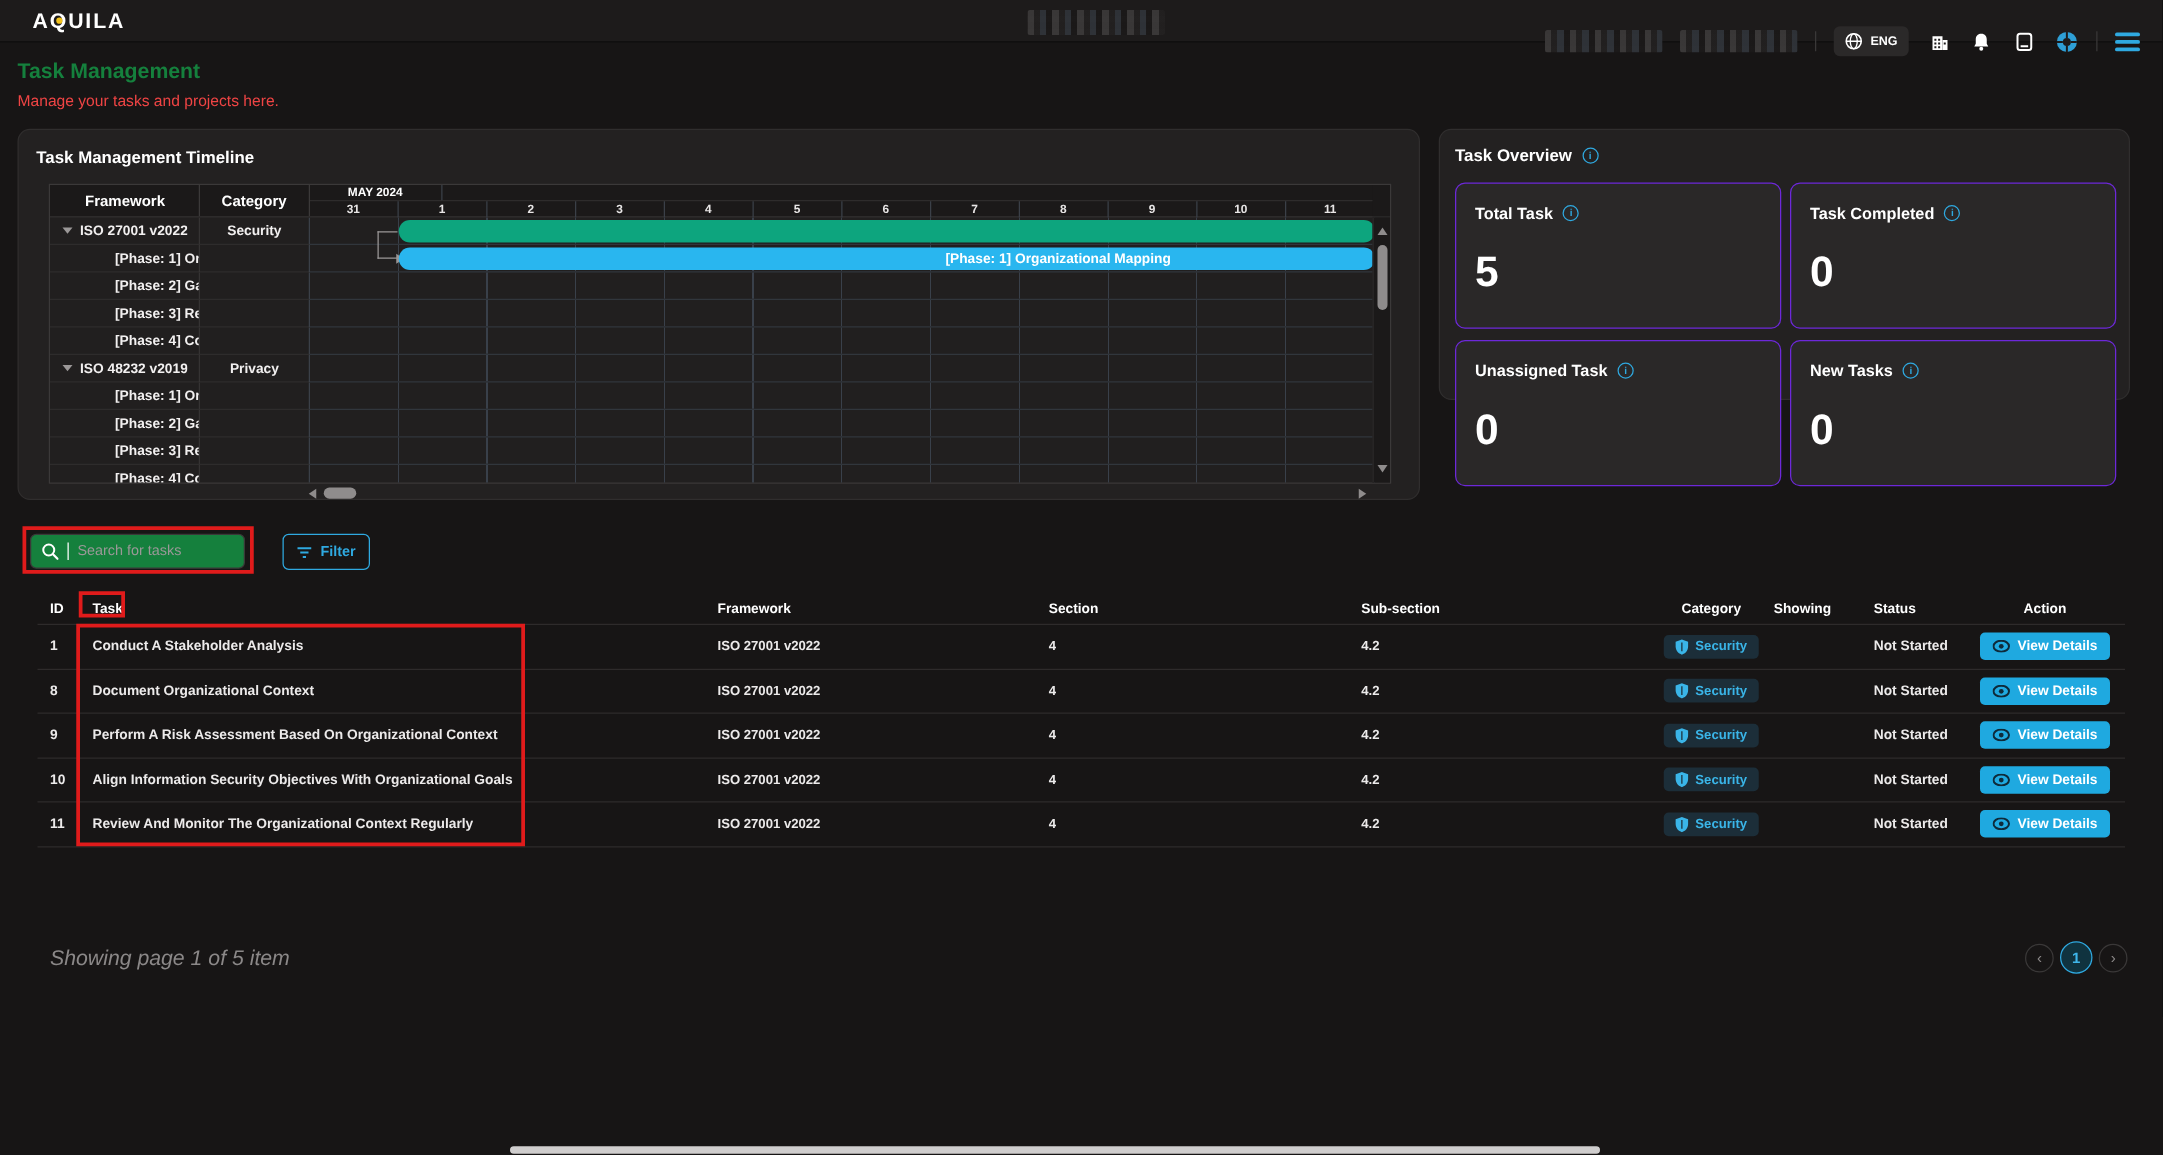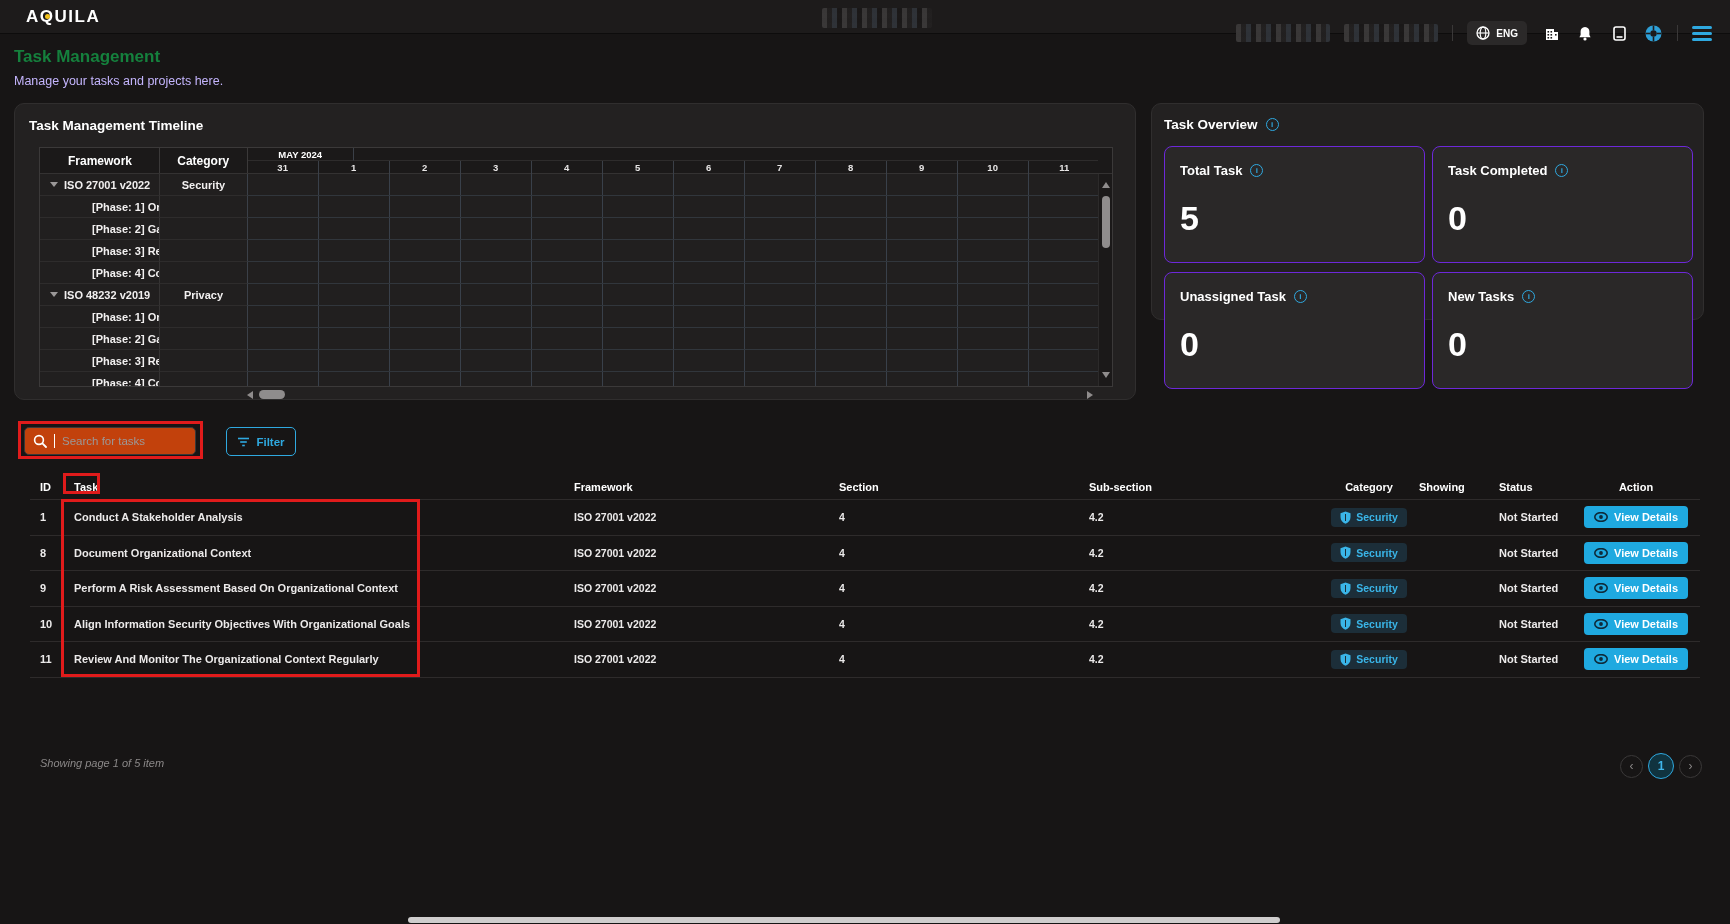--- a/index.html
+++ b/index.html
@@ -19,21 +19,21 @@
   .topbar-right { position:absolute; right:18px; top:0; height:34px; display:flex; align-items:center; gap:14px;margin-top:16px; }
   .redact.r1, .redact.r2 { width:94px; height:18px; }
   .vdiv { width:1px; height:16px; background:#3a3838; }
   .lang-pill { display:flex; align-items:center; gap:6px; background:#2b2929; border-radius:5px; padding:5px 9px; color:#fff; font-size:10px; font-weight:bold; cursor:pointer; }
   .top-icon { display:flex; align-items:center; justify-content:center; width:20px; height:20px; cursor:pointer; }
   .hamburger { display:flex; flex-direction:column; gap:3px; width:20px; cursor:pointer; }
   .hamburger span { display:block; height:3px; border-radius:2px; background:#2fa9e0; }
 
   
   .page-title { position:absolute; left:14px; top:47px; font-size:17px; font-weight:bold; color:#15803d; }
-  .page-subtitle { position:absolute; left:14px; top:74px; font-size:12.5px; color:#c4b5fd; }
+  .page-subtitle { position:absolute; left:14px; top:74px; font-size:12.5px; color:#ef4444; }
 
   
   .panel { position:absolute; background:#232121; border:1px solid #302e2e; border-radius:10px; }
   .panel-title { font-size:13.5px; font-weight:bold; color:#fff; }
   #timeline-panel { left:14px; top:103px; width:1122px; height:297px; }
   #overview-panel { left:1151px; top:103px; width:553px; height:217px; }
 
   
   .tl-title { position:absolute; left:14px; top:14px; }
   .gantt { position:absolute; left:24px; top:43px; width:1074px; height:240px; border:1px solid #3b3939; background:#211f1f; font-weight:bold; }
@@ -72,21 +72,21 @@
   
   .ov-title-row { position:absolute; left:12px; top:13px; display:flex; align-items:center; gap:8px; }
   .info-icon { width:13px; height:13px; border:1.5px solid #2fa9e0; border-radius:50%; color:#2fa9e0; font-size:8px; font-weight:bold; display:flex; align-items:center; justify-content:center; cursor:pointer; font-style:normal; }
   .ov-cards { position:absolute; left:12px; top:42px; width:529px; display:grid; grid-template-columns:261px 261px; grid-auto-rows:117px; gap:9px 7px; }
   .ov-card { background:#2a2828; border:1px solid #6d28d9; border-radius:8px; position:relative; }
   .ov-top { position:absolute; left:15px; top:16px; display:flex; align-items:center; gap:8px; }
   .ov-label { font-size:13px; font-weight:bold; color:#fff; }
   .ov-value { position:absolute; left:15px; top:52px; font-size:34px; font-weight:bold; color:#fff; }
 
   
-  .search-wrap { position:absolute; left:24px; top:427px; width:172px; height:28px; background:#c2410c; border:1px solid #3a3838; border-radius:5px; display:flex; align-items:center; padding:0 8px; gap:7px; }
+  .search-wrap { position:absolute; left:24px; top:427px; width:172px; height:28px; background:#15803d; border:1px solid #3a3838; border-radius:5px; display:flex; align-items:center; padding:0 8px; gap:7px; }
   .search-wrap input { background:transparent; border:none; outline:none; color:#cfcdcd; font-size:11.5px; width:120px; font-family:"Liberation Sans", sans-serif; }
   .search-wrap input::placeholder { color:#9b9898; }
   .search-caret { width:1px; height:14px; background:#fff; }
   .filter-btn { position:absolute; left:226px; top:427px; width:70px; height:29px; background:transparent; border:1px solid #2fa9e0; border-radius:5px; color:#2fa9e0; font-size:11.5px; font-weight:bold; display:flex; align-items:center; justify-content:center; gap:6px; cursor:pointer; font-family:"Liberation Sans", sans-serif; }
 
   
   .red-box { position:absolute; border:3px solid #e01b1b; pointer-events:none; }
   #hl-search { left:18px; top:421px; width:185px; height:38px; }
   #hl-task-header { left:63px; top:473px; width:37px; height:21px; }
   #hl-task-col { left:61px; top:499px; width:359px; height:178px; }
@@ -97,21 +97,21 @@
   .t-head { height:25px; font-size:11px; font-weight:bold; color:#fff; }
   .t-body .t-row { height:35.5px; border-top:1px solid #2e2b2b; font-size:11px; font-weight:bold; color:#eceaea; }
   .t-body { border-bottom:1px solid #2e2b2b; }
   .t-cell { padding-left:10px; white-space:nowrap; }
   .t-cell.center { display:flex; justify-content:center; padding-left:0; }
   .t-cell.fw, .t-cell.sec, .t-cell.sub { font-size:10.5px; }
   .badge { display:inline-flex; align-items:center; gap:5px; background:#1c2e39; border-radius:4px; padding:3px 9px; color:#3ab5e8; font-size:10.5px; font-weight:bold; }
   .view-btn { display:inline-flex; align-items:center; gap:6px; background:#1fa9e0; border:none; border-radius:4px; padding:5px 10px; color:#fff; font-size:11px; font-weight:bold; cursor:pointer; font-family:"Liberation Sans", sans-serif; }
 
   
-  .page-summary { position:absolute; left:40px; top:757px; font-size:11px; font-style:italic; color:#8b8888; }
+  .page-summary { position:absolute; left:40px; top:757px; font-size:17px; font-style:italic; color:#8b8888; }
   .pager { position:absolute; right:28px; top:753px; display:flex; align-items:center; gap:5px; }
   .pg-btn { width:23px; height:23px; border-radius:50%; border:1px solid #3a3838; background:transparent; color:#8b8888; font-size:12px; display:flex; align-items:center; justify-content:center; cursor:pointer; font-family:"Liberation Sans", sans-serif; }
   .pg-btn.current { width:26px; height:26px; border:1.5px solid #2fa9e0; background:#10333f; color:#3fb6ea; font-weight:bold; font-size:12px; }
 
   .bottom-scrollbar { position:absolute; left:408px; top:917px; width:872px; height:6px; background:#cfcdcd; border-radius:3px; cursor:pointer; }
 
   .icon-svg { display:block; }
 </style>
 </head>
 <body>
@@ -281,20 +281,28 @@
               <div class="g-grid"></div>
             </div>
             <div class="g-row">
               <div class="g-fw phase">
                 <div class="g-label">[Phase: 4] Com...</div>
               </div>
               <div class="g-cat"></div>
               <div class="g-grid"></div>
             </div>
           </div>
+        <div class="g-bars">
+          <div class="g-connector"></div>
+          <div class="g-conn-arrow"></div>
+        <div class="g-bar" style="top: 2px; background: rgb(13, 165, 126);"></div>
+            <div class="g-bar" style="top: 24px; background: rgb(41, 182, 239);">
+              <div class="g-bar-label">[Phase: 1] Organizational Mapping</div>
+            </div>
+          </div>
       </div>
       <div class="g-vscroll">
         <div class="up"></div>
         <div class="thumb"></div>
         <div class="down"></div>
       </div>
     </div>
     <div class="g-hscroll">
       <div class="left"></div>
       <div class="thumb"></div>

